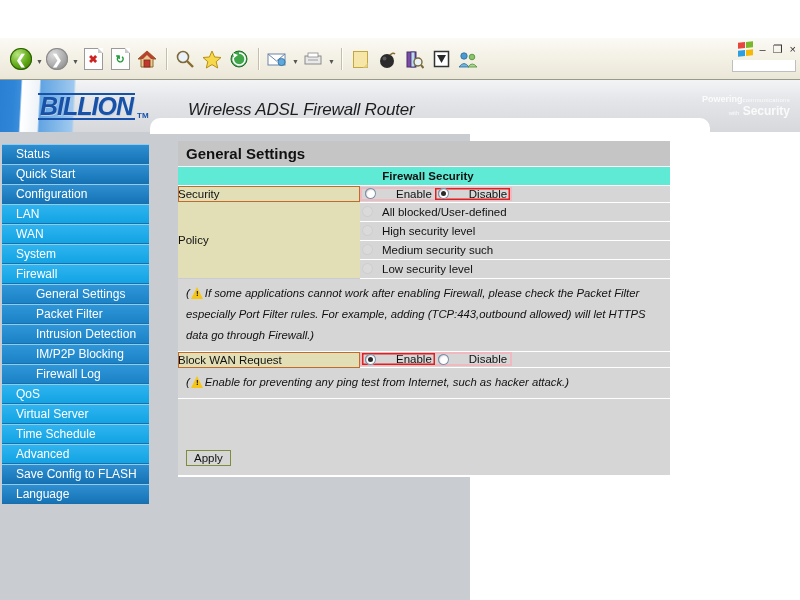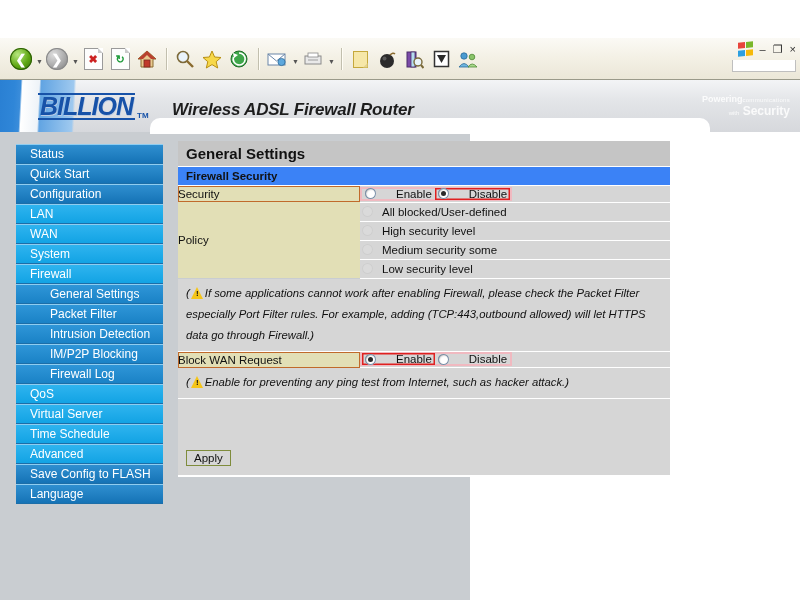--- a/index.html
+++ b/index.html
@@ -73,53 +73,53 @@
     transform:rotate(-22deg);}
   .logo{position:absolute;left:38px;top:13px;}
   .logo .word{
     font-family:"Liberation Sans",sans-serif;font-weight:bold;font-style:italic;
     font-size:25px;letter-spacing:-1px;color:#1752a8;
     border-top:2px solid #1752a8;border-bottom:2px solid #1752a8;
     padding:0 2px;line-height:23px;display:inline-block;
     text-shadow:0.5px 0.5px 0 #b9cbe4;
   }
   .logo .tm{font-size:8px;color:#1752a8;font-weight:bold;vertical-align:bottom;margin-left:2px;}
-  .router-title{position:absolute;left:172px;top:20px;font-size:17px;font-weight:bold;
+  .router-title{position:absolute;left:188px;top:20px;font-size:17px;font-weight:normal;
     font-style:italic;color:#1d1d1d;letter-spacing:-0.2px;}
   .powering{position:absolute;right:10px;top:14px;text-align:right;line-height:11px;
     color:#ffffff;opacity:.85;}
   .powering .l1{font-size:9px;font-weight:bold;}
   .powering .l1 .sm{font-size:6px;font-weight:normal;letter-spacing:.3px;}
   .powering .l2{font-size:12px;font-weight:bold;}
   .powering .l2 .sm{font-size:6px;font-weight:normal;}
 
   
   .content-tab{position:absolute;left:150px;top:118px;width:560px;height:16px;
     background:#ffffff;border-radius:10px 10px 0 0;}
 
   
   .page-bg{position:absolute;left:0;top:132px;width:470px;height:468px;background:#c9cdd1;}
   .page-bg-w{position:absolute;left:148px;top:132px;width:652px;height:468px;background:#ffffff;}
 
   
-  .sidebar{position:absolute;left:16px;top:144px;width:147px;}
+  .sidebar{position:absolute;left:2px;top:144px;width:147px;}
   .nav{display:block;box-sizing:border-box;height:20px;line-height:19px;
     font-size:12px;color:#ffffff;padding-left:14px;
     border-top:1px solid #8fcdf0;border-bottom:1px solid #1c6ea8;
     background:#1e7fc4;cursor:default;}
   .nav.lvl1{background:linear-gradient(to bottom,#2f8fd0,#1573b6);padding-left:14px;font-weight:normal;}
   .nav.lvl2{background:linear-gradient(to bottom,#2fb4ef,#12a3e4);}
   .nav.lvl3{background:linear-gradient(to bottom,#2f96d8,#1a82c6);padding-left:34px;}
 
   
   .panel{position:absolute;left:178px;top:141px;width:492px;}
   .pg-title{background:#c5c5c5;border-bottom:1px solid #ffffff;
     font-size:15px;font-weight:bold;color:#111;padding:4px 0 4px 8px;}
-  .sec-title{background:#3b82f6;border-bottom:1px solid #ffffff;
-    font-size:11.5px;font-weight:bold;color:#111;padding:3px 0 3px 8px;}
+  .sec-title{background:#5eead4;border-bottom:1px solid #ffffff;
+    font-size:11.5px;font-weight:bold;color:#111;padding:3px 0 3px 8px;text-align:center;}
 
   table.form{border-collapse:collapse;width:100%;table-layout:fixed;}
   table.form td{font-size:11.5px;color:#111;padding:0;vertical-align:middle;}
   td.lbl{width:182px;background:#e2dfb6;padding:3px 0 3px 10px;height:16px;}
   td.val{background:#d6d6d6;padding:3px 0 3px 10px;border-bottom:1px solid #ffffff;}
   tr.row-hl td.lbl{box-shadow:inset 0 0 0 1px #c06a2b;}
   td.policy-lbl{background:#e2dfb6;padding-left:28px;vertical-align:middle;}
 
   .rad-group{display:inline-flex;align-items:center;}
   .rad-wrap{display:inline-flex;align-items:center;gap:20px;padding:0 3px;}
@@ -375,21 +375,21 @@
           <span class="policy-opt">
             <span class="radio dim"></span>
             <span class="rlabel">High security level</span>
           </span>
         </td>
       </tr>
       <tr>
         <td class="val">
           <span class="policy-opt">
             <span class="radio dim"></span>
-            <span class="rlabel">Medium security some</span>
+            <span class="rlabel">Medium security such</span>
           </span>
         </td>
       </tr>
       <tr>
         <td class="val">
           <span class="policy-opt">
             <span class="radio dim"></span>
             <span class="rlabel">Low security level</span>
           </span>
         </td>

